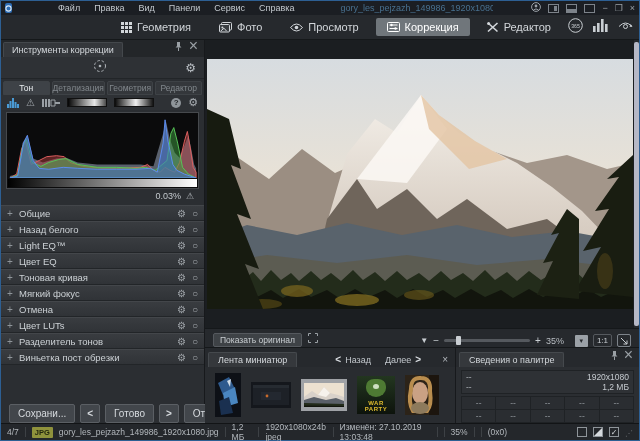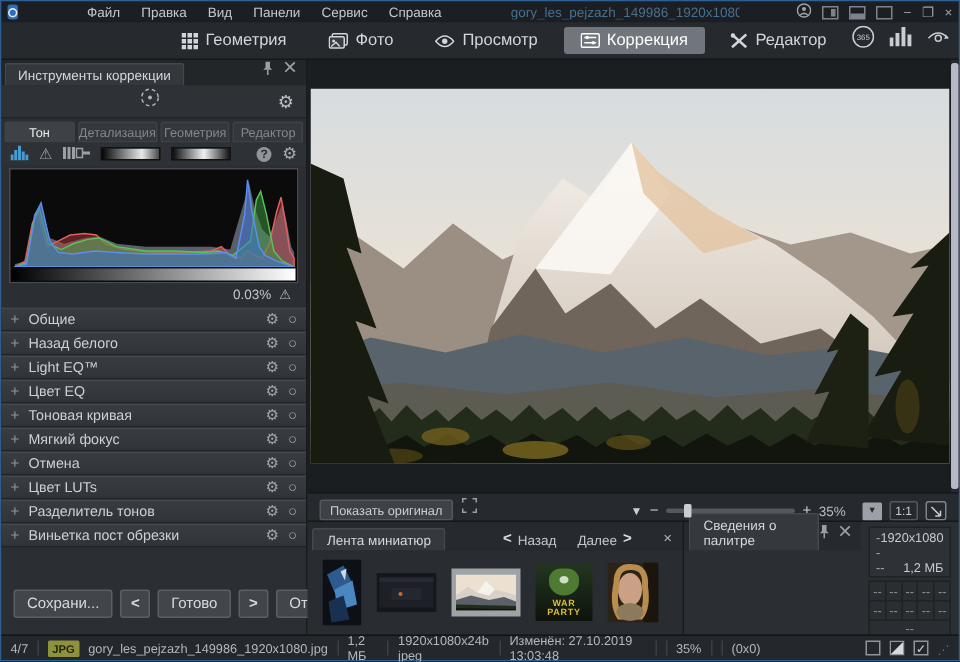--- a/index.html
+++ b/index.html
@@ -67,21 +67,21 @@
   .sections { margin-top:2px; }
   .secrow { height:16px; display:flex; align-items:center;
     background:linear-gradient(#393c40,#303337); border-top:1px solid #43464a;
     border-bottom:1px solid #222528; padding:0 6px; }
   .secrow .plus { color:#8f959a; font-size:10px; width:12px; }
   .secrow .slabel { font-size:9.5px; color:#ccd1d5; }
   .secrow .sicons { margin-left:auto; display:flex; gap:6px; align-items:center; }
   .secrow .gear { font-size:10px; color:#a0a5aa; }
   .secrow .circ { font-size:10px; color:#a0a5aa; }
   .lspacer { flex:1 1 auto; }
-  .lfooter { height:30px; display:flex; align-items:flex-start; gap:5px; padding:0 8px; }
+  .lfooter { height:30px; display:flex; align-items:flex-end; gap:5px; padding:0 8px; }
   .btn { background:#42464b; border:1px solid #5b5f64; border-radius:2px; color:#d6dade;
     font-size:10px; padding:3px 8px; text-align:center; }
   .btn.nav { padding:3px 6px; font-weight:bold; }
   .btn.cancel { margin-left:auto; }
 
   
   .mainarea { flex:1 1 auto; display:flex; flex-direction:column; min-width:0; }
   .viewer { flex:1 1 auto; background:#1b1e21; position:relative; min-height:0; }
   .photo { position:absolute; left:2px; top:19px; }
   .vscroll { position:absolute; right:0; top:0; bottom:0; width:5px; background:#26292d; }
@@ -115,21 +115,21 @@
   .fclose { margin-left:auto; padding:0 7px 2px 0; font-size:10px; color:#b0b5ba; }
   .thumbs { flex:1; background:#292c30; display:flex; align-items:center; gap:10px; padding:0 10px; }
   .thumb { flex:0 0 auto; display:block; }
   .selwrap { background:#9fa2a6; padding:4px 3px; display:flex; align-items:center; }
   .thumb-war { width:38px; height:38px; background:linear-gradient(#233620,#0d130c);
     display:flex; flex-direction:column; align-items:center; justify-content:flex-end; position:relative; overflow:hidden; }
   .warblob { position:absolute; top:3px; left:9px; width:20px; height:18px; background:#4e7a33; border-radius:40% 40% 50% 50%; }
   .warblob:after { content:""; position:absolute; left:7px; top:5px; width:6px; height:5px; background:#cfe0c2; border-radius:50%; }
   .wartext { font-size:6px; font-weight:bold; color:#e0bc2e; line-height:6px; text-align:center; padding-bottom:2px; letter-spacing:.5px; }
 
-  .palette { width:183px; flex:0 0 auto; display:flex; flex-direction:row; background:#2b2e32; }
+  .palette { width:183px; flex:0 0 auto; display:flex; flex-direction:column; background:#2b2e32; }
   .phead { height:19px; background:#26292d; display:flex; align-items:flex-end; }
   .ptab2 { background:#35383c; border:1px solid #45494d; border-bottom:none; border-radius:2px 2px 0 0;
     font-size:9px; color:#d3d7db; padding:2px 9px; margin-left:3px; }
   .phead .picons { margin-left:auto; display:flex; gap:6px; align-items:center; padding:0 6px 3px 0; color:#9aa0a5; }
   .palbody { flex:1; padding:3px 5px; font-size:8.5px; color:#aab0b5; }
   .paltop { border:1px solid #1f2225; background:#2e3135; padding:1px 4px; }
   .palline { display:flex; justify-content:space-between; line-height:10px; }
   .palline .v { color:#c6cbd0; }
   .palgrid { display:grid; grid-template-columns:repeat(5,1fr); gap:1px; background:#1f2225;
     border:1px solid #1f2225; margin-top:2px; }

